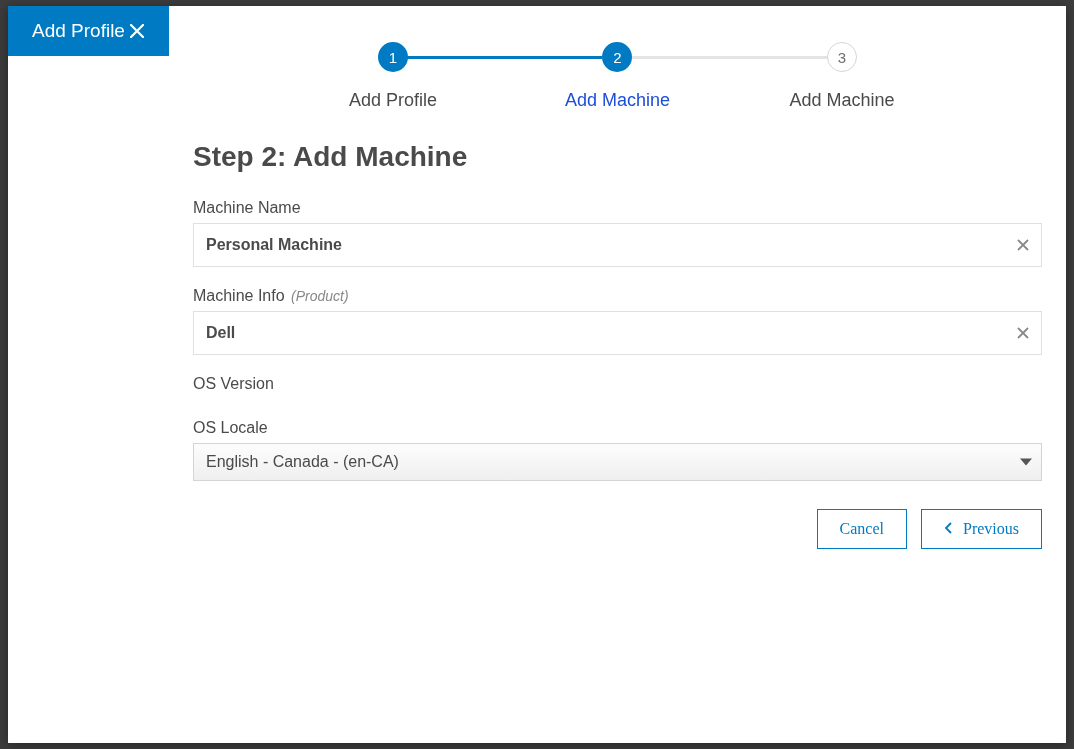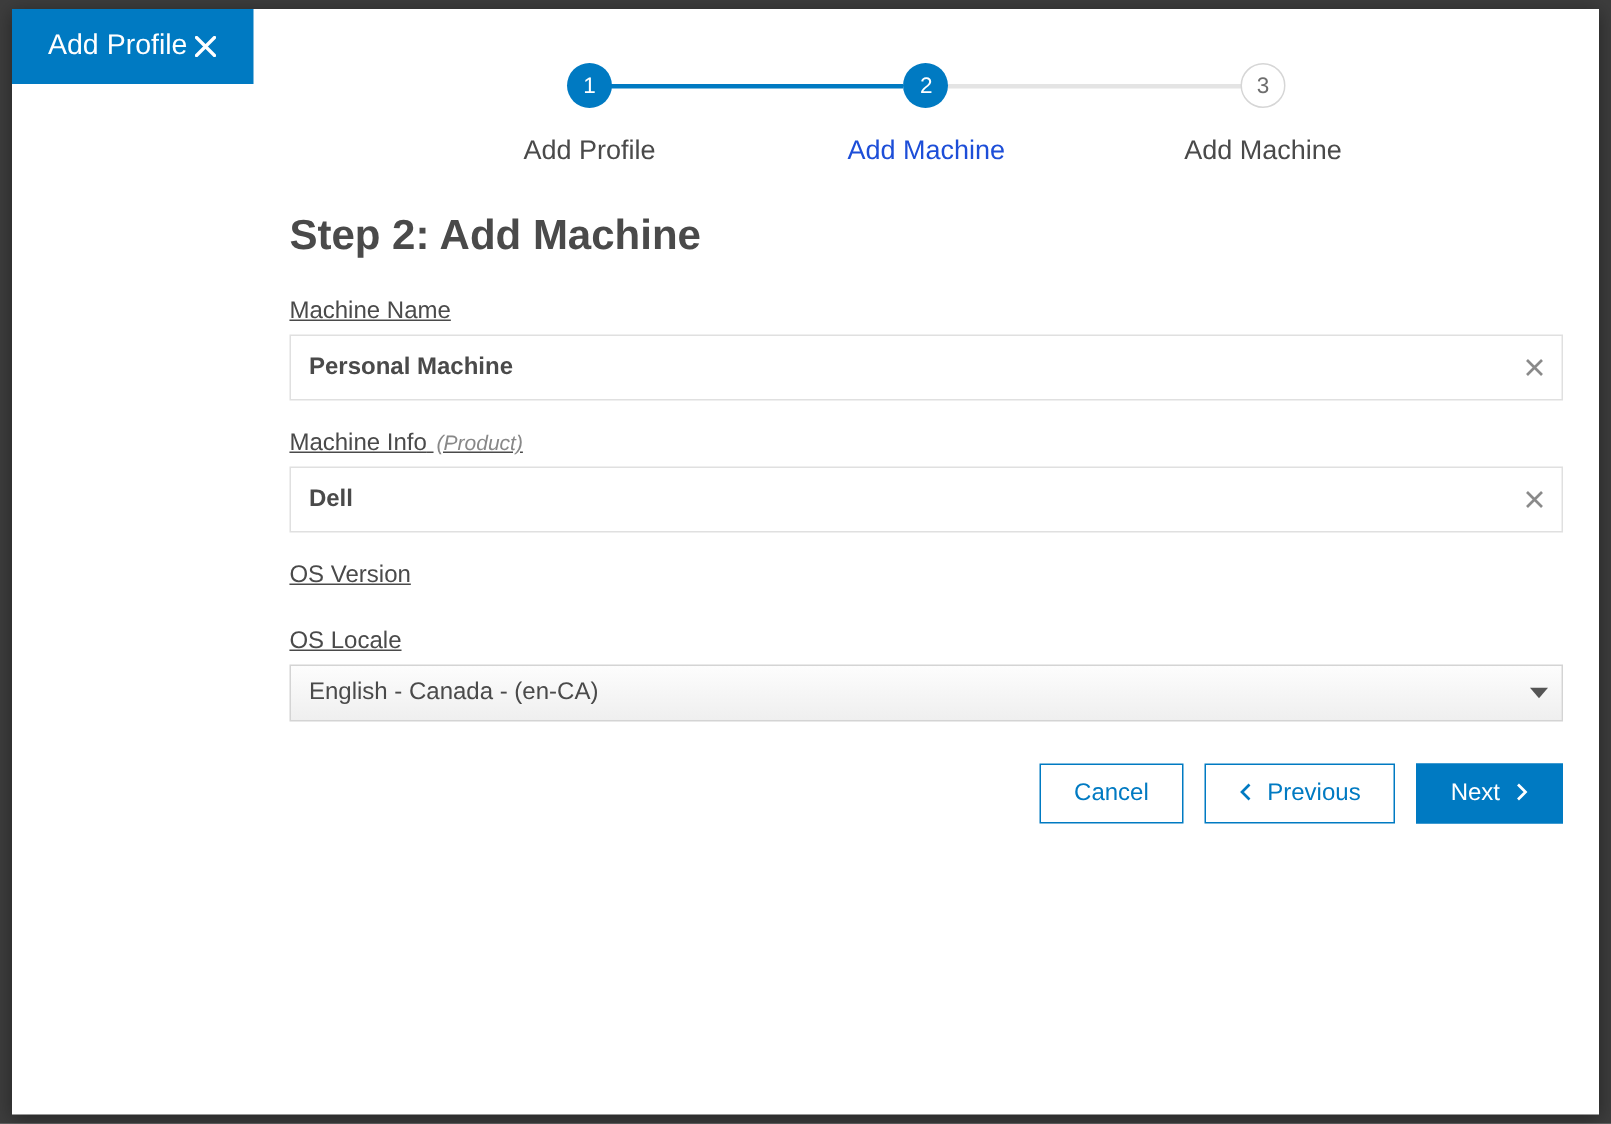--- a/index.html
+++ b/index.html
@@ -64,21 +64,21 @@
     position: absolute; top: 50px; height: 3px; z-index: 1;
   }
   .line1 { left: 212px; right: 50%; margin-right: 15px; background: #007ac2; }
   .line2 { left: 50%; right: 212px; margin-left: 15px; background: #e4e4e4; }
 
   .section-title {
     font-size: 28px; color: #4a4a4a; font-weight: 700; margin-bottom: 26px;
   }
 
   .field { margin-bottom: 20px; }
-  .field-label { font-size: 16px; color: #4a4a4a; margin-bottom: 6px; display: block; text-decoration: underline; }
+  .field-label { font-size: 16px; color: #4a4a4a; margin-bottom: 6px; display: block; }
   .field-label .optional { font-style: italic; color: #888; font-size: 14px; margin-left: 2px; }
 
   .text-input-wrap {
     position: relative; display: flex; align-items: stretch;
   }
   .text-input {
     width: 100%; height: 44px; border: 1px solid #e0e0e0;
     padding: 0 44px 0 12px; font-size: 16px; color: #4a4a4a;
     outline: none;
     font-family: inherit;
@@ -103,21 +103,21 @@
     width: 0; height: 0; border-left: 6px solid transparent; border-right: 6px solid transparent;
     border-top: 7px solid #555;
   }
 
   .footer {
     display: flex; justify-content: flex-end; gap: 14px; padding-top: 18px;
   }
   .btn {
     height: 40px; padding: 0 22px; font-size: 16px; cursor: pointer;
     display: inline-flex; align-items: center; gap: 10px;
-    border: 1px solid #007ac2; background: #fff; color: #007ac2;
+    border: 1px solid #007ac2; background: #fff; color: #007ac2; font-family: Liberation Serif, serif;
   }
   .btn.primary { background: #007ac2; color: #fff; }
   .btn .chev { font-size: 14px; line-height: 1; }
 </style>
 </head>
 <body>
 
 <div class="backdrop">
   <div class="modal">
 
@@ -197,25 +197,17 @@
           <span>Cancel</span>
         </button>
         <button class="btn">
           <span class="chev">
             <svg width="9" height="12" viewBox="0 0 9 12">
                 <path d="M7 1 L2 6 L7 11" stroke="#007ac2" stroke-width="1.8" fill="none"></path>
               </svg>
           </span>
           <span>Previous</span>
         </button>
-        <button class="btn primary">
-          <span>Next</span>
-          <span class="chev">
-            <svg width="9" height="12" viewBox="0 0 9 12">
-                <path d="M2 1 L7 6 L2 11" stroke="#fff" stroke-width="1.8" fill="none"></path>
-              </svg>
-          </span>
-        </button>
       </div>
 
     </div>
   </div>
 </div>
 
 </body></html>

